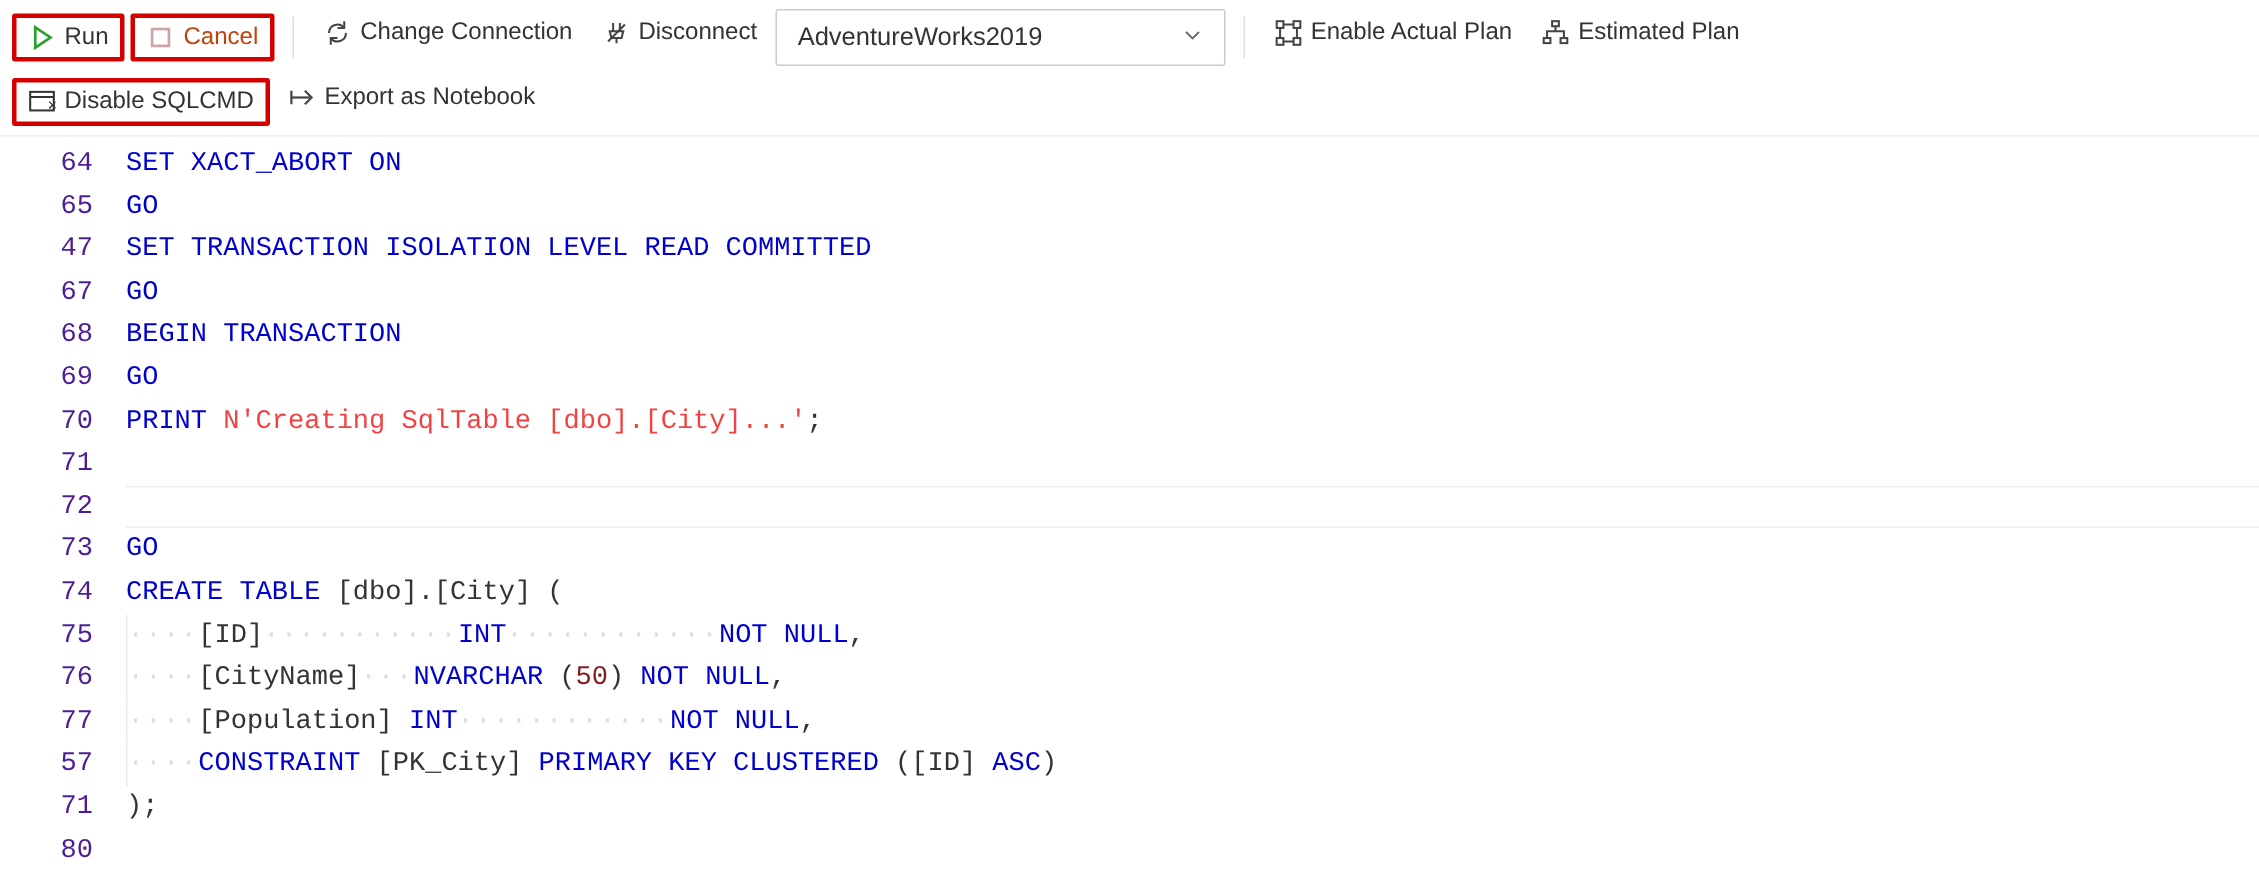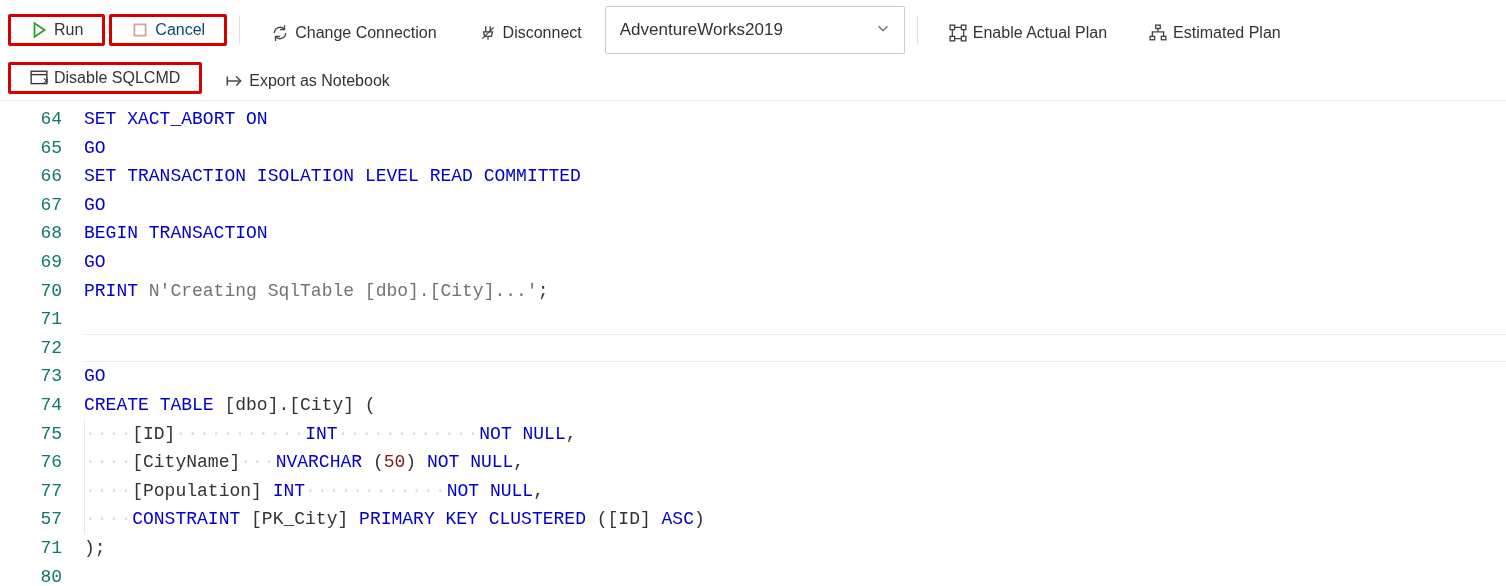--- a/index.html
+++ b/index.html
@@ -1,33 +1,33 @@
 <!DOCTYPE html>
 <html><head>
   <meta charset="utf-8">
   <style>
     *{box-sizing:border-box;margin:0;padding:0}
     body{font-family:"Segoe UI","Segoe WPC",sans-serif;font-size:14px;background:#fff;color:#333;width:1506px}
     .toolbar{display:flex;flex-wrap:wrap;align-items:center;padding:6px 8px;gap:4px;border-bottom:1px solid #eee}
-    .tb-item{display:inline-flex;align-items:flex-end;gap:6px;padding:4px 19px;height:32px;cursor:pointer;border-radius:2px;color:#333;font-size:16px}
-    .tb-item.disabled{color:#0c4a6e;cursor:default}
+    .tb-item{display:inline-flex;align-items:flex-start;gap:6px;padding:4px 8px;height:32px;cursor:pointer;border-radius:2px;color:#333;font-size:16px}
+    .tb-item.disabled{color:#c2410c;cursor:default}
     .tb-sep{width:1px;height:28px;background:#e0e0e0;margin:0 8px}
     .icon{display:inline-flex;align-items:center;justify-content:center;width:18px;height:18px}
     .icon svg{width:18px;height:18px}
     .highlight{border:3px solid #d40000;border-radius:2px}
-    .db-select{display:flex;align-items:center;justify-content:space-between;min-width:300px;height:48px;padding:0 14px;border:1px solid #ccc;font-size:17px;color:#333;cursor:pointer}
+    .db-select{display:flex;align-items:center;justify-content:space-between;min-width:300px;height:38px;padding:0 14px;border:1px solid #ccc;font-size:17px;color:#333;cursor:pointer}
     .chev{color:#666}
     .editor{display:flex;font-family:Consolas,"Courier New",monospace;font-size:18px;line-height:28.6px;padding-top:4px}
-    .gutter{width:84px;text-align:right;color:#0f766e;padding-right:22px;user-select:none}
+    .gutter{width:84px;text-align:right;color:#4c1d95;padding-right:22px;user-select:none}
     .gutter .ln{height:28.6px}
     .code{flex:1;position:relative;white-space:pre}
     .codeline{height:28.6px;display:flex;align-items:flex-start;position:relative}
     .code .current-line{border-top:1px solid #eee;border-bottom:1px solid #eee;position:absolute;left:0;right:0;height:28.6px;pointer-events:none}
     .tok-k{color:#0000cc}
-    .tok-s{color:#737373}
+    .tok-s{color:#ef4444}
     .tok-p{color:#333}
     .tok-n{color:#7f1d1d}
     .indent{border-left:1px solid #e8e8e8;display:inline-block;height:100%}
     .dots{color:#ddd;letter-spacing:1px}
     .row-break{flex-basis:100%;height:0}
   </style>
 </head>
 <body>
 
 <div class="toolbar">
@@ -132,21 +132,21 @@
     </span>
     <span>Export as Notebook</span>
   </div>
 
 </div>
 
 <div class="editor">
   <div class="gutter" id="gutter">
       <div class="ln">64</div>
       <div class="ln">65</div>
-      <div class="ln">66</div>
+      <div class="ln">47</div>
       <div class="ln">67</div>
       <div class="ln">68</div>
       <div class="ln">69</div>
       <div class="ln">70</div>
       <div class="ln">71</div>
       <div class="ln">72</div>
       <div class="ln">73</div>
       <div class="ln">74</div>
       <div class="ln">75</div>
       <div class="ln">76</div>

